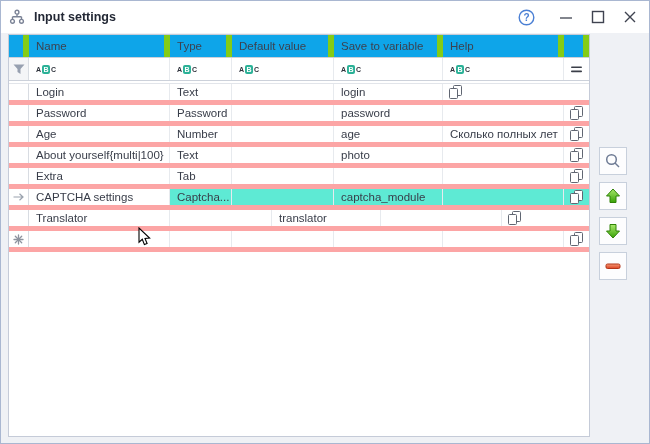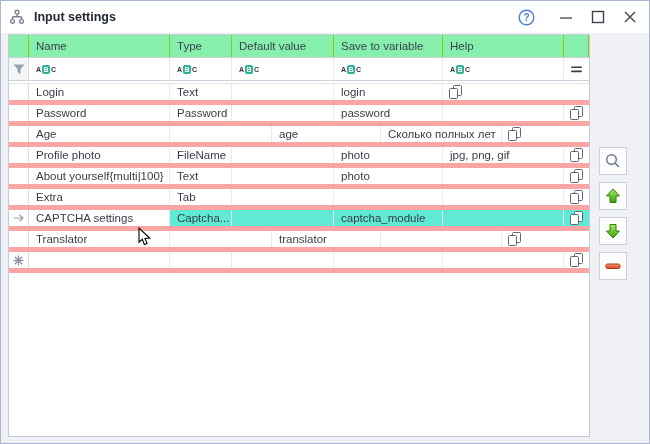--- a/index.html
+++ b/index.html
@@ -35,21 +35,21 @@
   }
   .c-gutter { width:20px; padding:0; justify-content:center; border-right:1px solid #d8dce2; }
   .c-name   { width:141px; }
   .c-type   { width:62px;  }
   .c-default{ width:102px; }
   .c-var    { width:109px; }
   .c-help   { width:121px; }
   .c-copy   { width:25px; padding:0; justify-content:center; border-right:none; }
   
   .hdr { height:23px; background:#f4f5f7; border-bottom:1px solid #ccd1da; }
-  .hdr .cell { border-right:1px solid #84cc16; color:#3c4250; background:#86efac; }
+  .hdr .cell { border-right:6px solid #84cc16; color:#3c4250; background:#0ea5e9; }
   
   .flt { height:23px; border-bottom:1px solid #ccd1da; }
   .flt .c-gutter { background:#f4f5f7; }
   .rows-wrap { border-top:1px solid #e2e5ea; margin-top:2px; }
   
   .drow { height:21px; border-bottom:5px solid #fca5a5; }
   .drow .c-gutter { border-right:1px solid #d8dce2; }
   .drow.sel .cell { background:#5eead4; }
   .drow.sel .c-gutter, .drow.sel .focus-cell { background:#ffffff; }
   
@@ -193,45 +193,32 @@
           <svg width="13" height="14" viewBox="0 0 13 14">
               <rect x="4.5" y="0.5" width="8" height="10" rx="1" fill="#fff" stroke="#606672"></rect>
               <rect x="0.5" y="3.5" width="8" height="10" rx="1" fill="#fff" stroke="#606672"></rect>
             </svg>
         </div>
       </div>
 
       <div class="g-row drow">
         <div class="cell c-gutter"></div>
         <div class="cell c-name">Age</div>
+        <div class="cell c-type">Number</div>
         <div class="cell c-default"></div>
         <div class="cell c-var">age</div>
         <div class="cell c-help">Сколько полных лет</div>
         <div class="cell c-copy">
           <svg width="13" height="14" viewBox="0 0 13 14">
               <rect x="4.5" y="0.5" width="8" height="10" rx="1" fill="#fff" stroke="#606672"></rect>
               <rect x="0.5" y="3.5" width="8" height="10" rx="1" fill="#fff" stroke="#606672"></rect>
             </svg>
         </div>
       </div>
 
-      <div class="g-row drow">
-        <div class="cell c-gutter"></div>
-        <div class="cell c-name">Profile photo</div>
-        <div class="cell c-type">FileName</div>
-        <div class="cell c-default"></div>
-        <div class="cell c-var">photo</div>
-        <div class="cell c-help">jpg, png, gif</div>
-        <div class="cell c-copy">
-          <svg width="13" height="14" viewBox="0 0 13 14">
-              <rect x="4.5" y="0.5" width="8" height="10" rx="1" fill="#fff" stroke="#606672"></rect>
-              <rect x="0.5" y="3.5" width="8" height="10" rx="1" fill="#fff" stroke="#606672"></rect>
-            </svg>
-        </div>
-      </div>
 
       <div class="g-row drow">
         <div class="cell c-gutter"></div>
         <div class="cell c-name">About yourself{multi|100}</div>
         <div class="cell c-type">Text</div>
         <div class="cell c-default"></div>
         <div class="cell c-var">photo</div>
         <div class="cell c-help"></div>
         <div class="cell c-copy">
           <svg width="13" height="14" viewBox="0 0 13 14">

